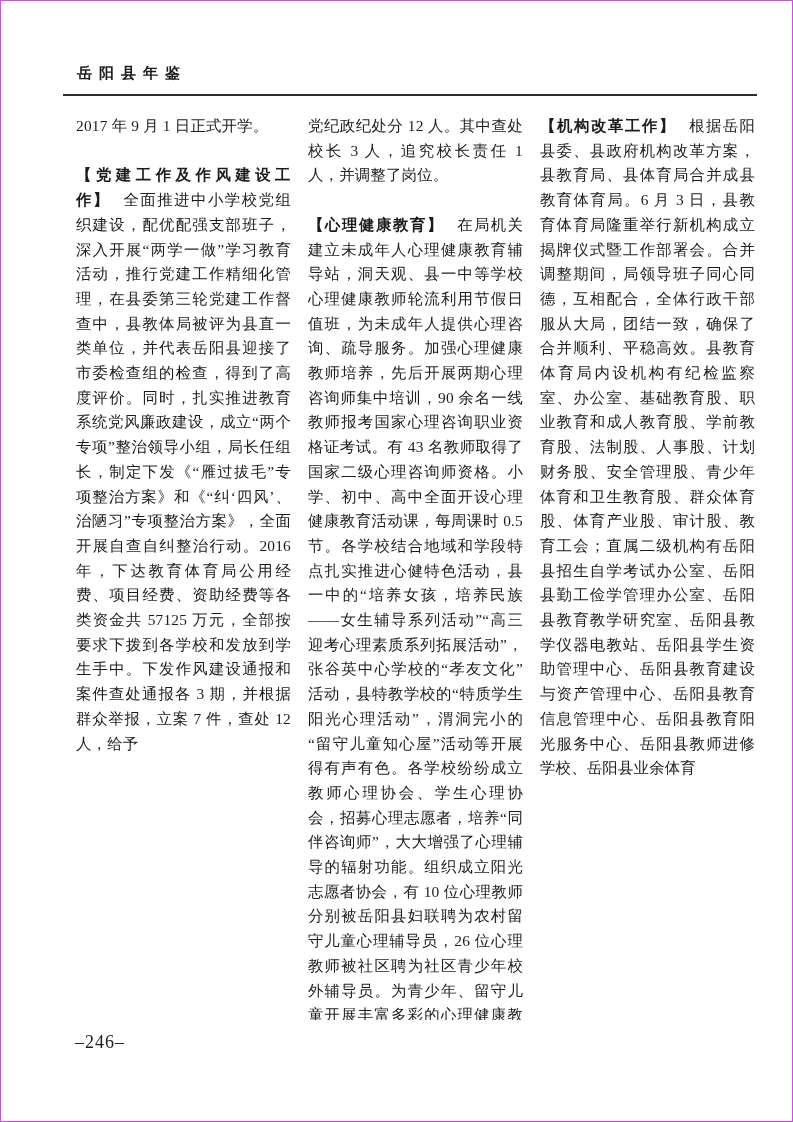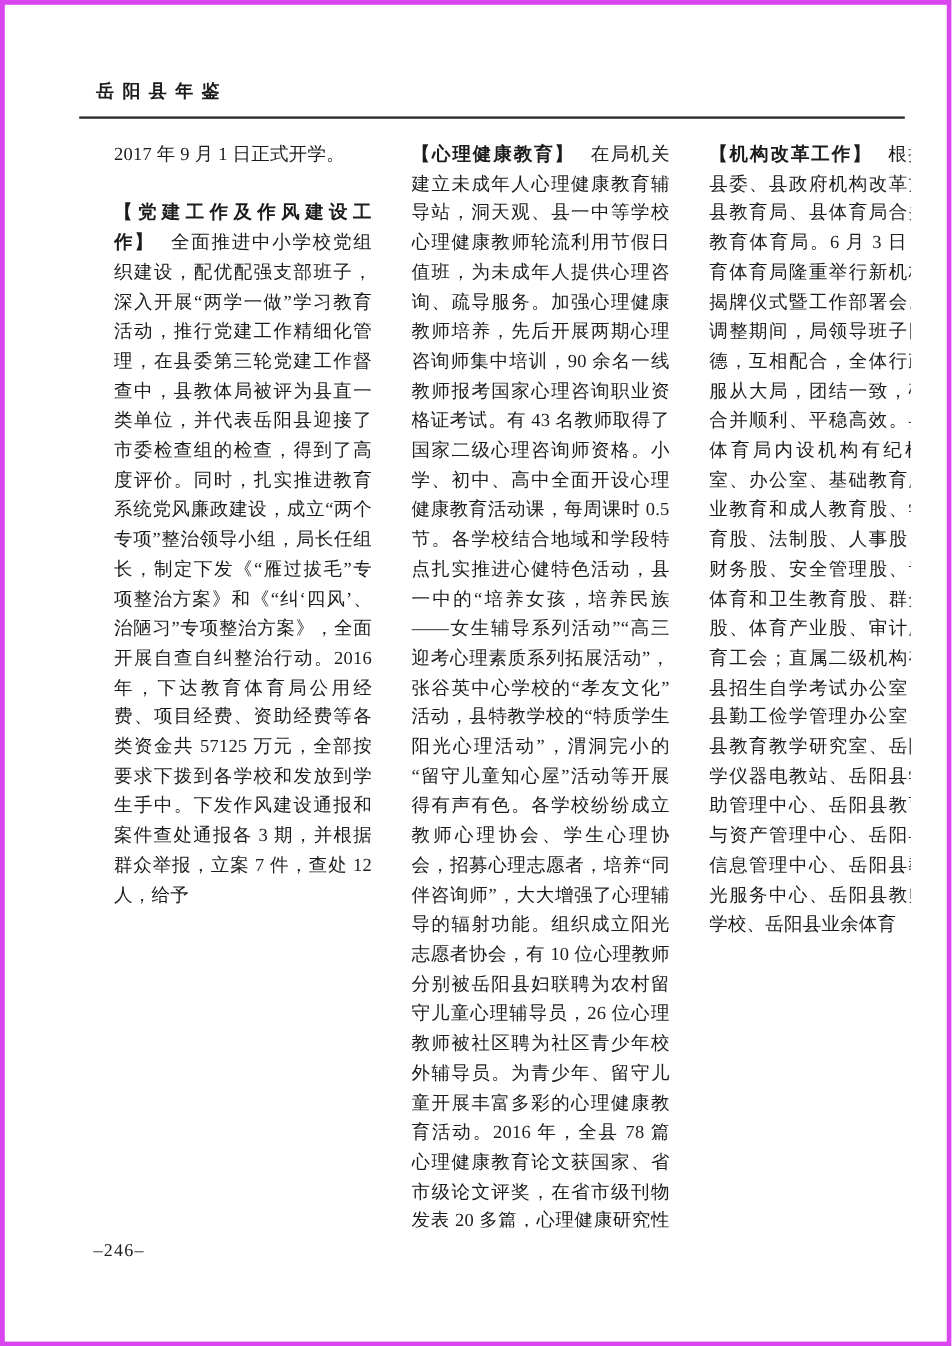--- a/index.html
+++ b/index.html
@@ -6,21 +6,21 @@
     margin: 0;
     padding: 0;
     background: #ffffff;
   }
   .page {
     position: relative;
     width: 793px;
     height: 1122px;
     background: #ffffff;
     box-sizing: border-box;
-    border: 4px solid #d946ef;
+    border: 1px solid #d946ef;
     overflow: hidden;
     font-family: "Liberation Serif", "DejaVu Serif", serif;
     color: #1c1c1c;
   }
   .header-title {
     position: absolute;
     left: 76px;
     top: 63px;
     font-family: "Liberation Sans", "DejaVu Sans", sans-serif;
     font-size: 15px;
@@ -44,21 +44,20 @@
     width: 680px;
     height: 906px;
     display: flex;
     gap: 17px;
     overflow: hidden;
   }
   .col {
     width: 215px;
     min-width: 215px;
     overflow: hidden;
-    margin-left: 16px;
   }
   .para {
     margin: 0;
     font-size: 15.4px;
     line-height: 24.7px;
     text-align: justify;
     text-justify: inter-character;
     letter-spacing: 0.2px;
     color: #1c1c1c;
     word-break: break-all;
@@ -69,21 +68,21 @@
   .entry-heading {
     font-family: "Liberation Sans", "DejaVu Sans", sans-serif;
     font-weight: 700;
     margin-right: 0.85em;
     letter-spacing: 0.5px;
   }
   .page-number {
     position: absolute;
     left: 74px;
     top: 1031px;
-    font-size: 15px;
+    font-size: 18px;
     letter-spacing: 1px;
     color: #1c1c1c;
     font-family: "Liberation Serif", "DejaVu Serif", serif;
   }
 </style>
 </head>
 <body>
 
 <div class="page">
 
@@ -94,20 +93,21 @@
   <div class="content">
 
     <div class="col">
       <p class="para"><span>2017 年 9 月 1 日正式开学。</span></p>
 
 
       <p class="para"><b class="entry-heading">【党建工作及作风建设工作】</b><span>全面推进中小学校党组织建设，配优配强支部班子，深入开展“两学一做”学习教育活动，推行党建工作精细化管理，在县委第三轮党建工作督查中，县教体局被评为县直一类单位，并代表岳阳县迎接了市委检查组的检查，得到了高度评价。同时，扎实推进教育系统党风廉政建设，成立“两个专项”整治领导小组，局长任组长，制定下发《“雁过拔毛”专项整治方案》和《“纠‘四风’、治陋习”专项整治方案》，全面开展自查自纠整治行动。2016 年，下达教育体育局公用经费、项目经费、资助经费等各类资金共 57125 万元，全部按要求下拨到各学校和发放到学生手中。下发作风建设通报和案件查处通报各 3 期，并根据群众举报，立案 7 件，查处 12 人，给予</span></p>
     </div>
 
     <div class="col">
+      <p class="para"><span>党纪政纪处分 12 人。其中查处校长 3 人，追究校长责任 1 人，并调整了岗位。</span></p>
 
       <p class="para"><b class="entry-heading">【心理健康教育】</b><span>在局机关建立未成年人心理健康教育辅导站，洞天观、县一中等学校心理健康教师轮流利用节假日值班，为未成年人提供心理咨询、疏导服务。加强心理健康教师培养，先后开展两期心理咨询师集中培训，90 余名一线教师报考国家心理咨询职业资格证考试。有 43 名教师取得了国家二级心理咨询师资格。小学、初中、高中全面开设心理健康教育活动课，每周课时 0.5 节。各学校结合地域和学段特点扎实推进心健特色活动，县一中的“培养女孩，培养民族——女生辅导系列活动”“高三迎考心理素质系列拓展活动”，张谷英中心学校的“孝友文化”活动，县特教学校的“特质学生阳光心理活动”，渭洞完小的“留守儿童知心屋”活动等开展得有声有色。各学校纷纷成立教师心理协会、学生心理协会，招募心理志愿者，培养“同伴咨询师”，大大增强了心理辅导的辐射功能。组织成立阳光志愿者协会，有 10 位心理教师分别被岳阳县妇联聘为农村留守儿童心理辅导员，26 位心理教师被社区聘为社区青少年校外辅导员。为青少年、留守儿童开展丰富多彩的心理健康教育活动。2016 年，全县 78 篇心理健康教育论文获国家、省市级论文评奖，在省市级刊物发表 20 多篇，心理健康研究性课题有 9 个获省市奖项。</span></p>
     </div>
 
     <div class="col">
 
       <p class="para"><b class="entry-heading">【机构改革工作】</b><span>根据岳阳县委、县政府机构改革方案，县教育局、县体育局合并成县教育体育局。6 月 3 日，县教育体育局隆重举行新机构成立揭牌仪式暨工作部署会。合并调整期间，局领导班子同心同德，互相配合，全体行政干部服从大局，团结一致，确保了合并顺利、平稳高效。县教育体育局内设机构有纪检监察室、办公室、基础教育股、职业教育和成人教育股、学前教育股、法制股、人事股、计划财务股、安全管理股、青少年体育和卫生教育股、群众体育股、体育产业股、审计股、教育工会；直属二级机构有岳阳县招生自学考试办公室、岳阳县勤工俭学管理办公室、岳阳县教育教学研究室、岳阳县教学仪器电教站、岳阳县学生资助管理中心、岳阳县教育建设与资产管理中心、岳阳县教育信息管理中心、岳阳县教育阳光服务中心、岳阳县教师进修学校、岳阳县业余体育</span></p>
     </div>
 
   </div>

